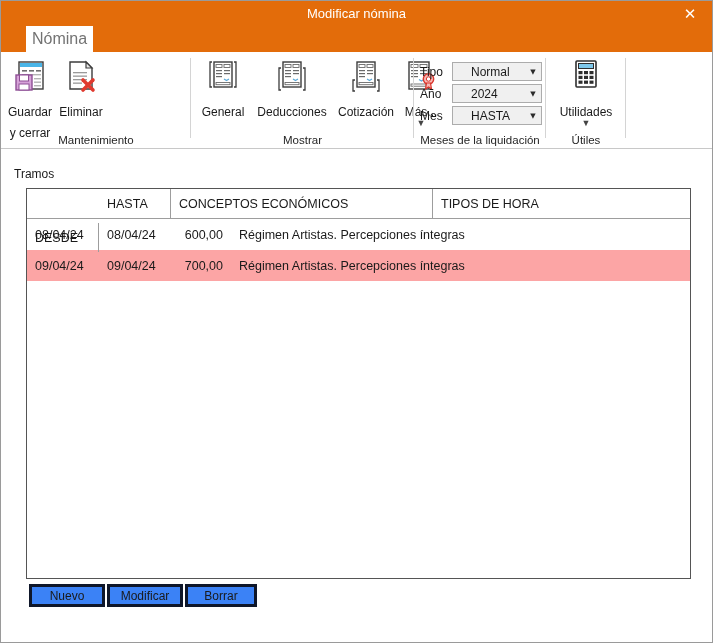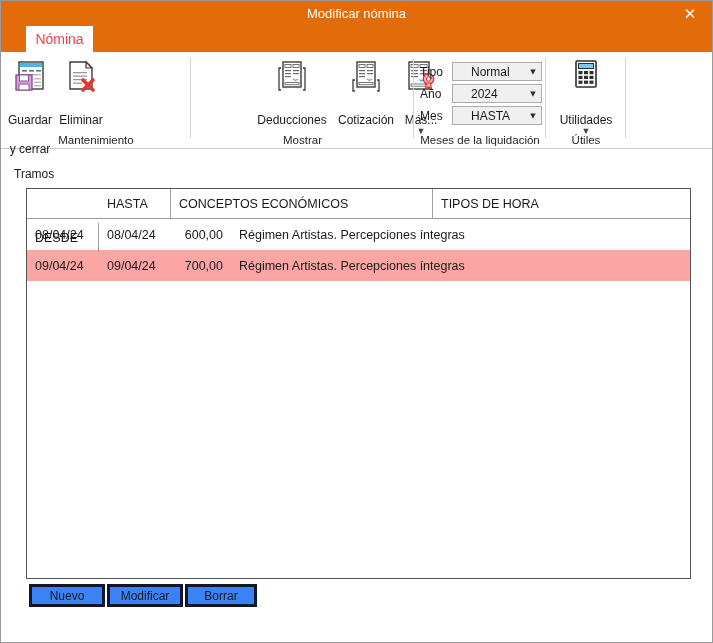--- a/index.html
+++ b/index.html
@@ -48,22 +48,22 @@
     position: absolute; left: 0; top: 25px;
     width: 711px; height: 26px;
     background: #e36c0a;
   }
   .tab {
     position: absolute; left: 25px; top: 0;
     width: 67px; height: 26px;
     background: #ffffff;
     line-height: 26px;
     text-align: center;
-    font-size: 14px;
-    color: #ef4444;
+    font-size: 16px;
+    color: #737373;
     cursor: pointer;
   }
 
   
   .ribbon {
     position: absolute; left: 0; top: 51px;
     width: 711px; height: 97px;
     background: #ffffff;
     border-bottom: 1px solid #c8c8c8;
   }
@@ -83,21 +83,21 @@
     color: #262626;
     white-space: nowrap;
   }
   .big-btn {
     position: absolute; top: 3px;
     display: flex; flex-direction: column; align-items: center;
     cursor: pointer;
   }
   .big-btn .ic { margin-top: 3px; }
   .big-btn .lbl {
-    margin-top: 15px;
+    margin-top: 7px;
     font-size: 12px;
     color: #1a1a1a;
     text-align: center;
     line-height: 14px;
     white-space: nowrap;
   }
   .caret-lbl {
     font-size: 9px;
     color: #444;
     line-height: 8px;
@@ -249,20 +249,41 @@
         <span class="lbl">Eliminar</span>
       </div>
 
 
       <div class="group-label">Mantenimiento</div>
       <div class="group-sep" style="left:189px;"></div>
     </div>
 
     <div class="ribbon-group" style="left:190px; width:223px;">
 
+      <div class="big-btn" style="left:4px; width:56px;">
+        <span class="ic">
+          <svg width="36" height="36" viewBox="0 0 36 36">
+            <rect x="9" y="4" width="18" height="25" fill="#ffffff" stroke="#3c3c3c" stroke-width="1.4"></rect>
+            <rect x="11" y="6.5" width="6" height="3" fill="#ffffff" stroke="#6a6a6a" stroke-width="0.9"></rect>
+            <rect x="19" y="6.5" width="6" height="3" fill="#ffffff" stroke="#6a6a6a" stroke-width="0.9"></rect>
+            <rect x="11" y="12" width="6" height="1.2" fill="#6a6a6a"></rect>
+            <rect x="11" y="15" width="6" height="1.2" fill="#6a6a6a"></rect>
+            <rect x="11" y="18" width="6" height="1.2" fill="#6a6a6a"></rect>
+            <rect x="19" y="12" width="6" height="1.2" fill="#6a6a6a"></rect>
+            <rect x="19" y="15" width="6" height="1.2" fill="#6a6a6a"></rect>
+            <rect x="11" y="24.5" width="14" height="2.2" fill="#ffffff" stroke="#6a6a6a" stroke-width="0.9"></rect>
+            <path d="M19 21 l2.5 1.5 2.5-1.5" stroke="#5aa8d8" stroke-width="1.2" fill="none"></path>
+            <g stroke="#3c3c3c" stroke-width="1.3" fill="none">
+              <path d="M7 4 H5 V29 H7"></path>
+              <path d="M29 4 H31 V29 H29"></path>
+            </g>
+          </svg>
+        </span>
+        <span class="lbl">General</span>
+      </div>
 
       <div class="big-btn" style="left:62px; width:78px;">
         <span class="ic">
           <svg width="36" height="36" viewBox="0 0 36 36">
             <rect x="9" y="4" width="18" height="25" fill="#ffffff" stroke="#3c3c3c" stroke-width="1.4"></rect>
             <rect x="11" y="6.5" width="6" height="3" fill="#ffffff" stroke="#6a6a6a" stroke-width="0.9"></rect>
             <rect x="19" y="6.5" width="6" height="3" fill="#ffffff" stroke="#6a6a6a" stroke-width="0.9"></rect>
             <rect x="11" y="12" width="6" height="1.2" fill="#6a6a6a"></rect>
             <rect x="11" y="15" width="6" height="1.2" fill="#6a6a6a"></rect>
             <rect x="11" y="18" width="6" height="1.2" fill="#6a6a6a"></rect>

